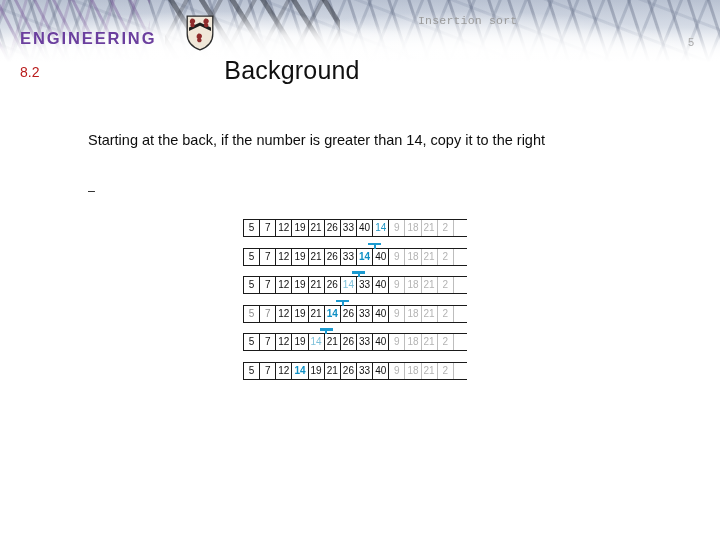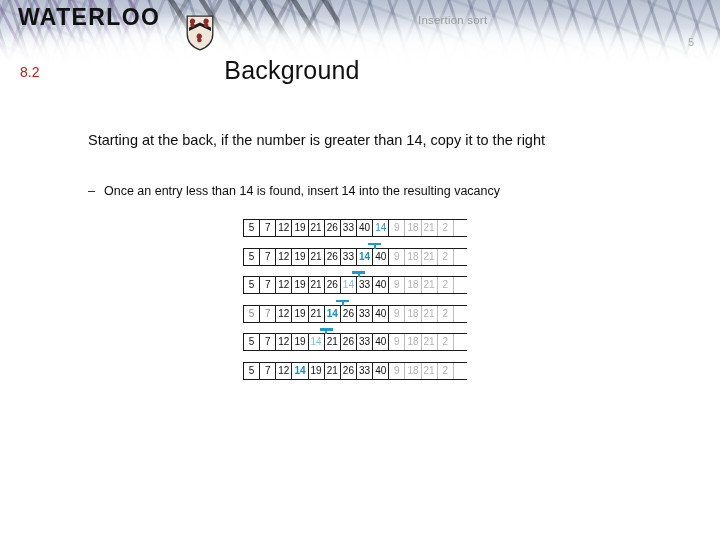--- a/index.html
+++ b/index.html
@@ -142,20 +142,21 @@
     width: 28px; height: 36px;
   }
 
   
   .slide-topic {
     position: absolute;
     left: 418px; top: 14px;
     font-size: 11.5px;
     color: #9a9a9a;
     letter-spacing: 0.2px;
+    font-family: Liberation Mono, monospace;
   }
   .page-number {
     position: absolute;
     left: 688px; top: 36px;
     font-size: 11px;
     color: #a8a8a8;
   }
   .section-label {
     position: absolute;
     left: 20px; top: 64px;
@@ -271,41 +272,40 @@
 <div class="banner">
   <div class="banner-art">
     <div class="lattice"></div>
     <div class="lattice-purple"></div>
     <div class="lattice-dark"></div>
     <div class="banner-fade"></div>
   </div>
 </div>
 
 <div class="logo">
-  <div class="logo-waterloo">WATERLOO</div>
+  <div class="logo-engineering">ENGINEERING</div>
   <svg class="logo-shield" viewBox="0 0 28 36">
     <path d="M1.2 1.2 H26.8 V19 C26.8 27.5 20.5 32.5 14 34.8 C7.5 32.5 1.2 27.5 1.2 19 Z" fill="#f0e7d8" stroke="#2b2b2b" stroke-width="1.3"></path>
     <path d="M3 12.6 L14 7.4 L25 12.6 L25 16.0 L14 10.8 L3 16.0 Z" fill="#1d1d1d"></path>
     <g fill="#8e2b2b">
       <path d="M5.6 3.6 c1.5-.5 3.1.4 3.5 1.9 .3 1.2-.2 2.3-1.2 2.9 .6.5 1 1.2 .9 2 -.1 1-.9 1.8-2 1.9 -1.3.1-2.4-.8-2.5-2.1 0-.6.2-1.2.6-1.6 -.9-.6-1.3-1.7-1-2.7 .2-1 1-1.8 1.7-2.3 z"></path>
       <path d="M19.2 3.6 c1.5-.5 3.1.4 3.5 1.9 .3 1.2-.2 2.3-1.2 2.9 .6.5 1 1.2 .9 2 -.1 1-.9 1.8-2 1.9 -1.3.1-2.4-.8-2.5-2.1 0-.6.2-1.2.6-1.6 -.9-.6-1.3-1.7-1-2.7 .2-1 1-1.8 1.7-2.3 z"></path>
       <path d="M12.4 18.6 c1.5-.5 3.1.4 3.5 1.9 .3 1.2-.2 2.3-1.2 2.9 .6.5 1 1.2 .9 2 -.1 1-.9 1.8-2 1.9 -1.3.1-2.4-.8-2.5-2.1 0-.6.2-1.2.6-1.6 -.9-.6-1.3-1.7-1-2.7 .2-1 1-1.8 1.7-2.3 z"></path>
     </g>
   </svg>
 </div>
 
 <div class="slide-topic">Insertion sort</div>
 <div class="page-number">5</div>
 <div class="section-label">8.2</div>
 <div class="slide-title">Background</div>
 
 <div class="bullet-1">Starting at the back, if the number is greater than 14, copy it to the right</div>
 <div class="bullet-2">
   <span class="dash">–</span>
-  <span>Once an entry less than 14 is found, insert 14 into the resulting vacancy</span>
 </div>
 
 <div class="diagram">
     <div class="arr-row">
       <div class="cell">5</div>
       <div class="cell">7</div>
       <div class="cell">12</div>
       <div class="cell">19</div>
       <div class="cell">21</div>
       <div class="cell">26</div>

